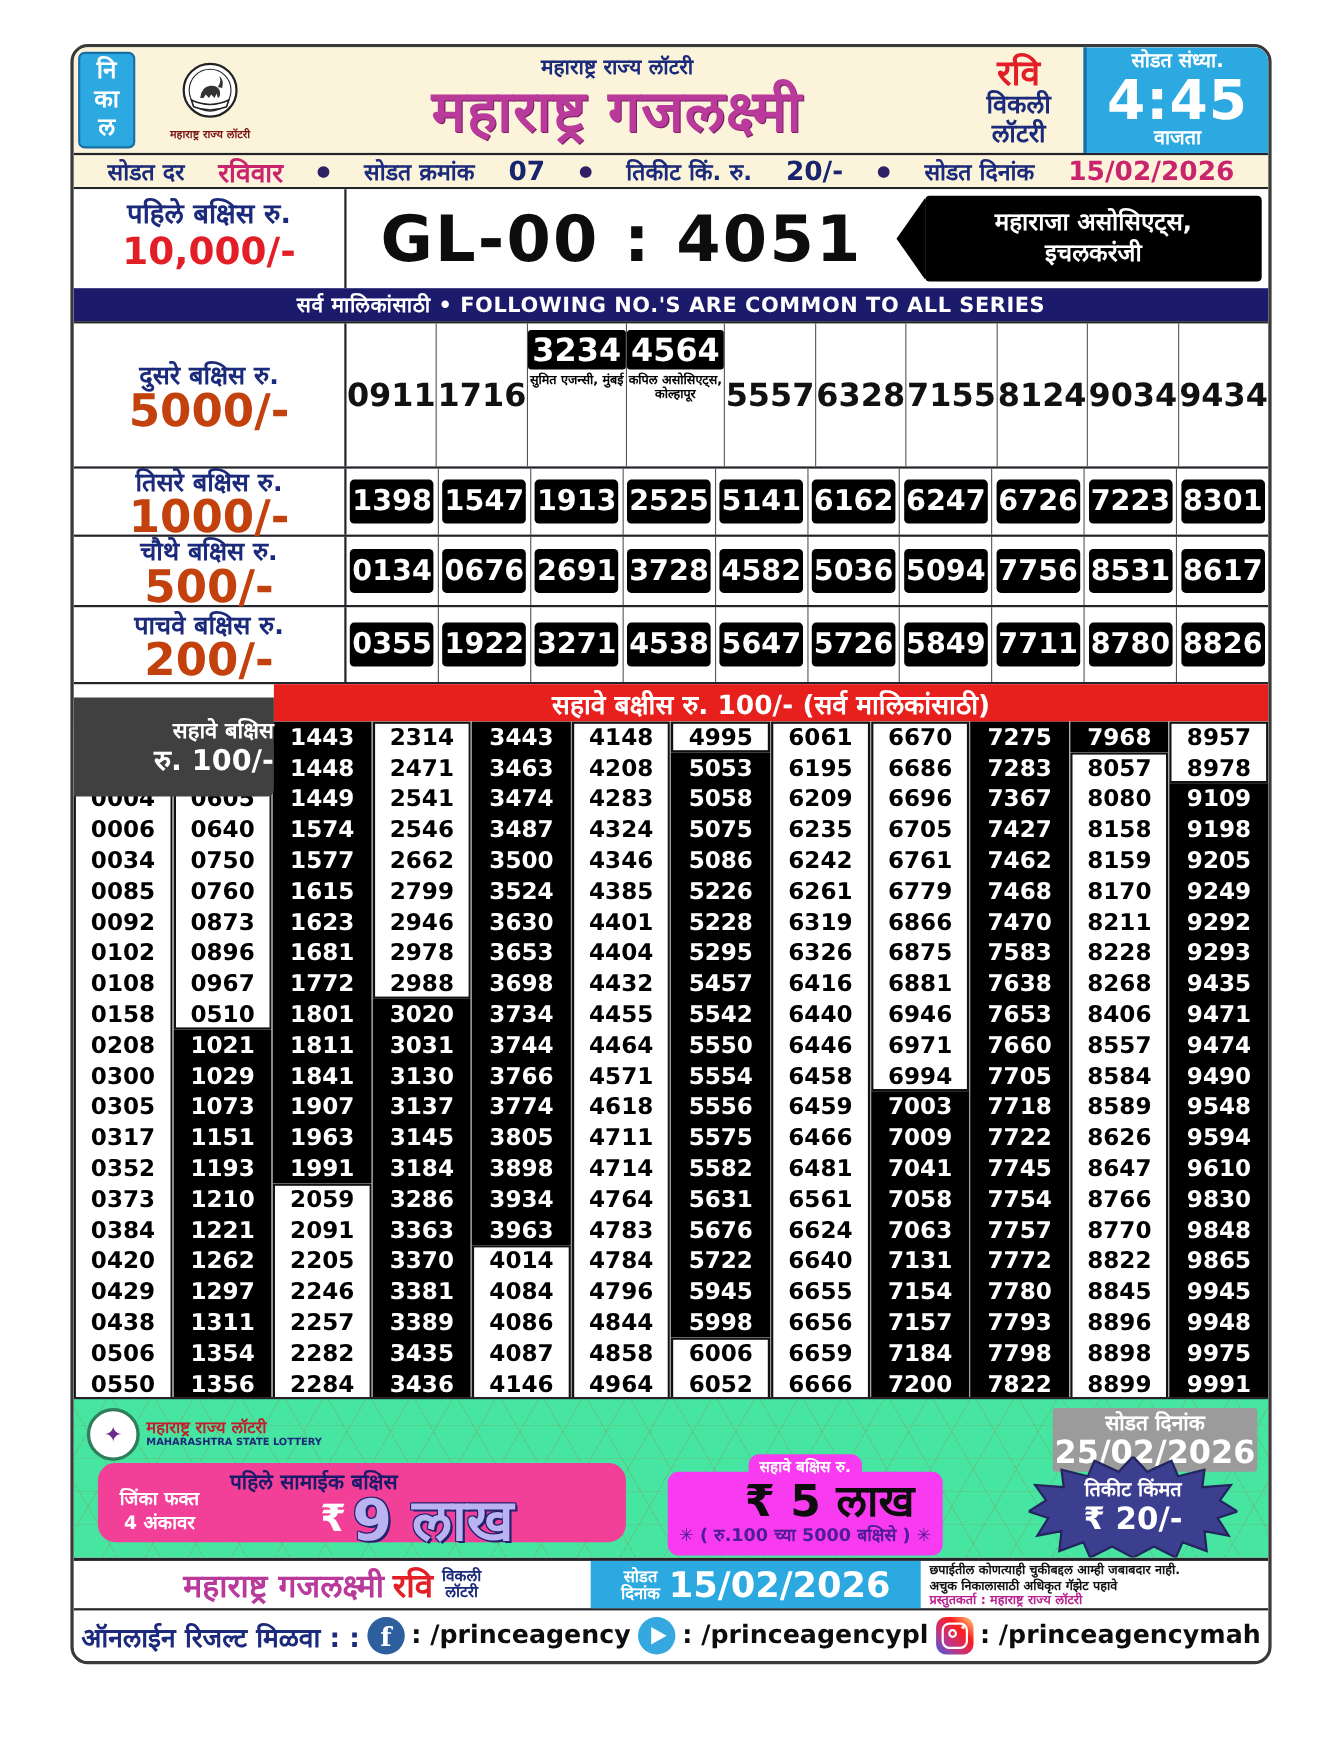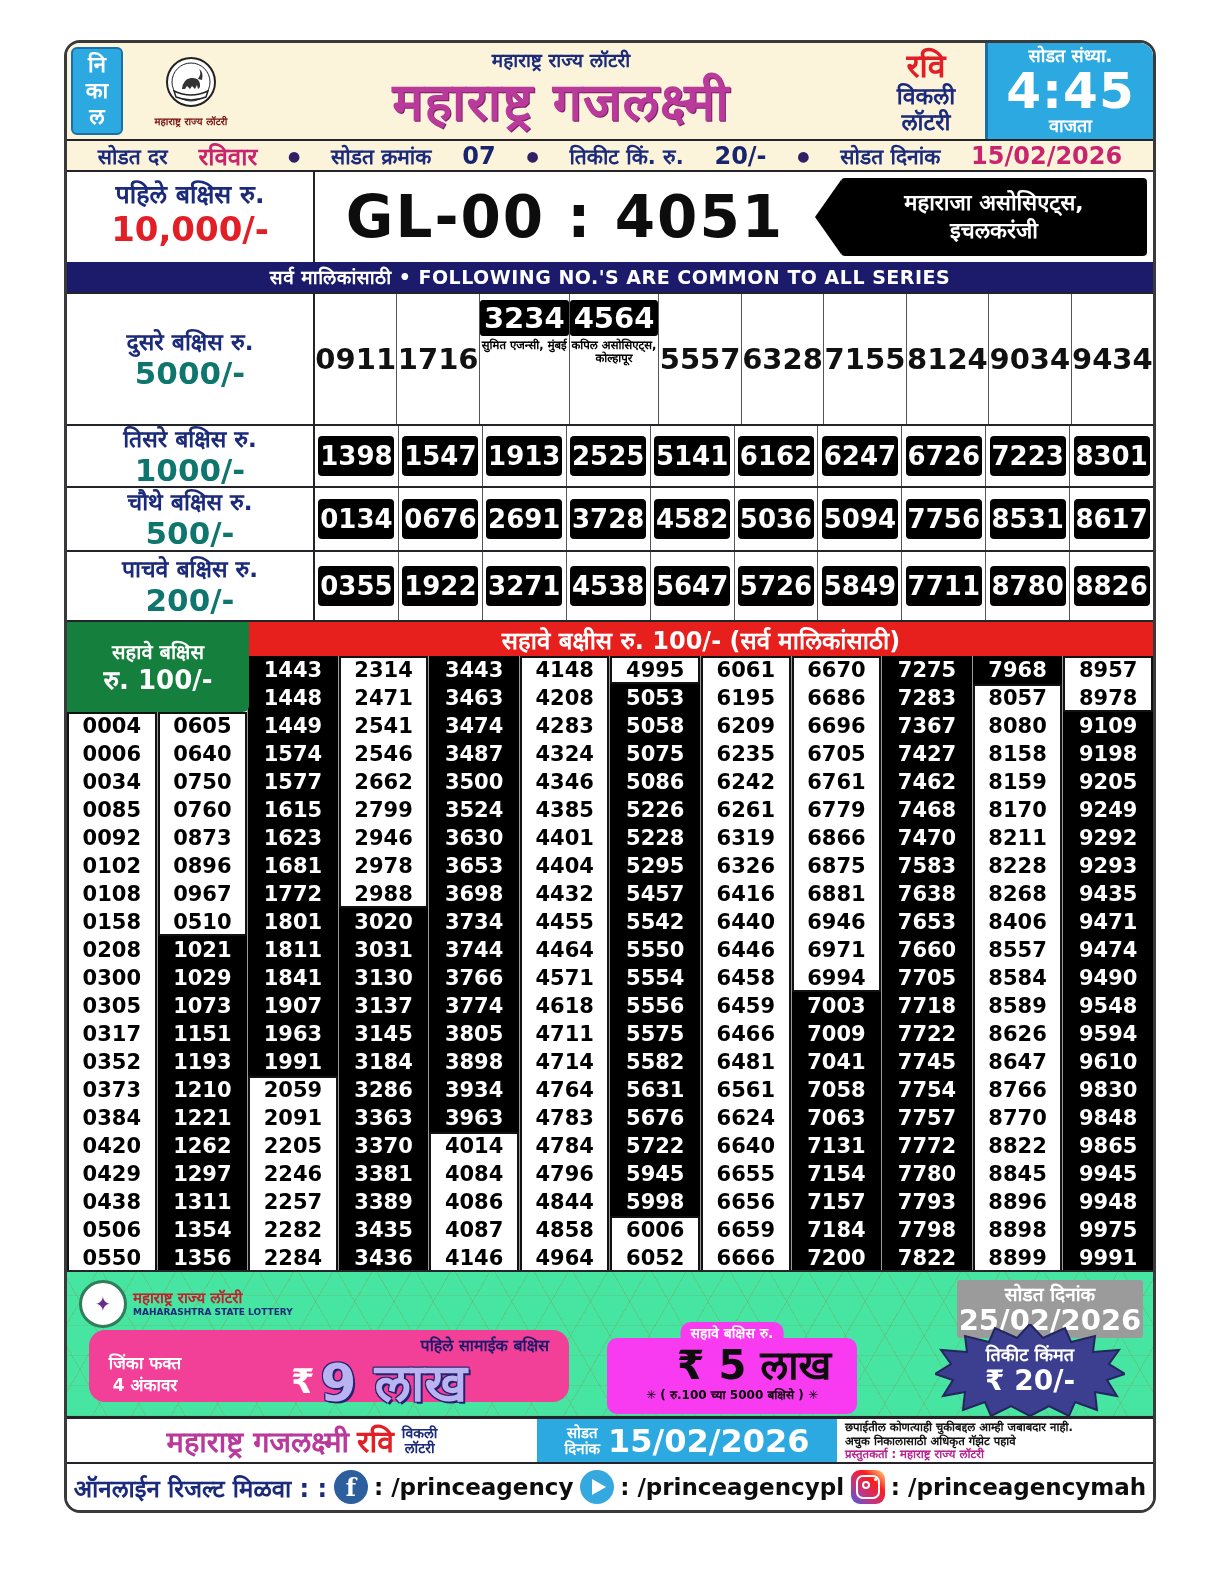--- a/index.html
+++ b/index.html
@@ -52,40 +52,40 @@
     display:flex; flex-direction:column; align-items:center; justify-content:center;
     font-size:22px; line-height:28px; }
   
   .cbar { height:30px; background:#1b1a6b; color:#fff; display:flex; align-items:center;
     justify-content:center; font-size:19px; letter-spacing:0.5px; }
   
   .prow { display:flex; border-top:2px solid #23232a; }
   .plabel { width:248px; border-right:2px solid #23232a; text-align:center;
     display:flex; flex-direction:column; justify-content:center; }
   .plabel .l1 { color:#1b2a7a; font-size:23px; line-height:27px; }
-  .plabel .l2 { color:#0f766e; font-size:31px; line-height:34px; }
+  .plabel .l2 { color:#c2410c; font-size:41px; line-height:34px; }
   .pcells { flex:1; display:flex; }
   .pcell { flex:1; border-left:1px solid #555; display:flex; flex-direction:column;
     align-items:center; justify-content:flex-start; }
   .pcell:first-child { border-left:none; }
   .p2row { height:132px; }
   .p2row .pcell { justify-content:center; font-size:29px; }
   .p2row .pcell.hasagent { justify-content:flex-start; }
   .numbox { background:#000; color:#fff; border-radius:3px; padding:1px 4px; margin-top:6px; font-size:29px; }
   .agenttxt { font-size:11.5px; line-height:13px; text-align:center; color:#000; margin-top:3px; }
   .pillrow { height:62px; }
   .pillrow .pcell { justify-content:center; }
   .pill { background:#000; color:#fff; border-radius:4px; width:76px; height:40px;
     display:flex; align-items:center; justify-content:center; font-size:26px; }
   
   .sixth { position:relative; border-top:2px solid #23232a; height:650px; }
   .sband { margin-left:182px; height:34px; background:#e8201d; color:#fff;
     display:flex; align-items:center; justify-content:center; font-size:24px; }
-  .slabel { position:absolute; left:0; top:0; width:182px; height:90px; background:#15803d;
-    color:#fff; z-index:3; display:flex; flex-direction:column; align-items:center; justify-content:center;
+  .slabel { position:absolute; left:0; top:12px; width:182px; height:90px; background:#404040;
+    color:#fff; z-index:3; display:flex; flex-direction:column; align-items:flex-end; justify-content:center;
     border-bottom-right-radius:6px; }
   .slabel .l1 { font-size:20px; line-height:26px; }
   .slabel .l2 { font-size:26px; line-height:30px; }
   .ttable { display:flex; height:616px; }
   .tcol { flex:1; display:flex; flex-direction:column; background:#fff; }
   .tcol + .tcol { border-left:1px solid #999; }
   .tspacer { height:56px; }
   .tblock { display:flex; flex-direction:column; }
   .tblock.dark { background:#000; color:#fff; }
   .tblock.light { background:#fff; color:#000; outline:2px solid #111; outline-offset:-2px; }
@@ -108,32 +108,32 @@
   .ptitle { position:absolute; left:240px; top:12px; width:640px; text-align:center;
     color:#e8251f; font-size:35px; text-shadow:1px 1px 0 #8a0f0f; }
   .pdate { position:absolute; right:10px; top:8px; width:186px; height:58px; background:#9b9b9b;
     color:#fff; text-align:center; border-radius:3px; padding-top:4px; }
   .pdate .d1 { font-size:19px; line-height:21px; }
   .pdate .d2 { font-size:29px; line-height:31px; }
   .pinkbox { position:absolute; left:22px; top:58px; width:480px; height:72px; background:#f23f97;
     border-radius:16px; }
   .pinkbox .winonly { position:absolute; left:10px; top:22px; width:92px; text-align:center;
     color:#fff; font-size:17px; line-height:22px; }
-  .pinkbox .shared { position:absolute; left:120px; top:4px; width:340px; text-align:right;
-    color:#1b1a6b; font-size:16px; }
+  .pinkbox .shared { position:absolute; left:120px; top:4px; width:340px; text-align:left;
+    color:#1b1a6b; font-size:19px; }
   .pinkbox .amt { position:absolute; left:110px; top:26px; width:360px; text-align:center; }
   .pinkbox .rup { color:#fff; font-size:34px; vertical-align:8px; }
   .pinkbox .big { color:#b9b3f2; font-size:52px; line-height:54px;
     text-shadow:2px 2px 0 #232270, -1px -1px 0 #232270, 1px -1px 0 #232270, -1px 1px 0 #232270; }
   .magbox { position:absolute; left:540px; top:66px; width:250px; height:76px; background:#f83af0;
     border-radius:10px; text-align:center; }
   .magbox .bub { position:absolute; left:50%; transform:translateX(-50%); top:-16px;
     background:#f83af0; border-radius:10px 10px 0 0; padding:1px 10px; color:#fff; font-size:14px; white-space:nowrap; }
   .magbox .amt5 { color:#0d0d0d; font-size:40px; line-height:46px; margin-top:4px;padding-left:44px; }
-  .magbox .note { color:#000000; font-size:12px; line-height:15px; }
+  .magbox .note { color:#4c1d95; font-size:16px; line-height:15px; }
   .burst { position:absolute; right:28px; top:52px; width:190px; height:92px; }
   .burst svg { position:absolute; left:0; top:0; }
   .burst .btxt { position:absolute; left:0; top:20px; width:100%; text-align:center; color:#fff; }
   .burst .b1 { font-size:18px; line-height:22px; }
   .burst .b2 { font-size:28px; line-height:30px; }
   
   .f1 { height:46px; border-top:3px solid #23232a; display:flex; align-items:stretch; background:#fff; }
   .f1brand { width:470px; display:flex; align-items:center; justify-content:center; gap:8px; }
   .f1brand .b { color:#b93a9a; font-size:29px; }
   .f1brand .r { color:#e21f26; font-size:30px; }

